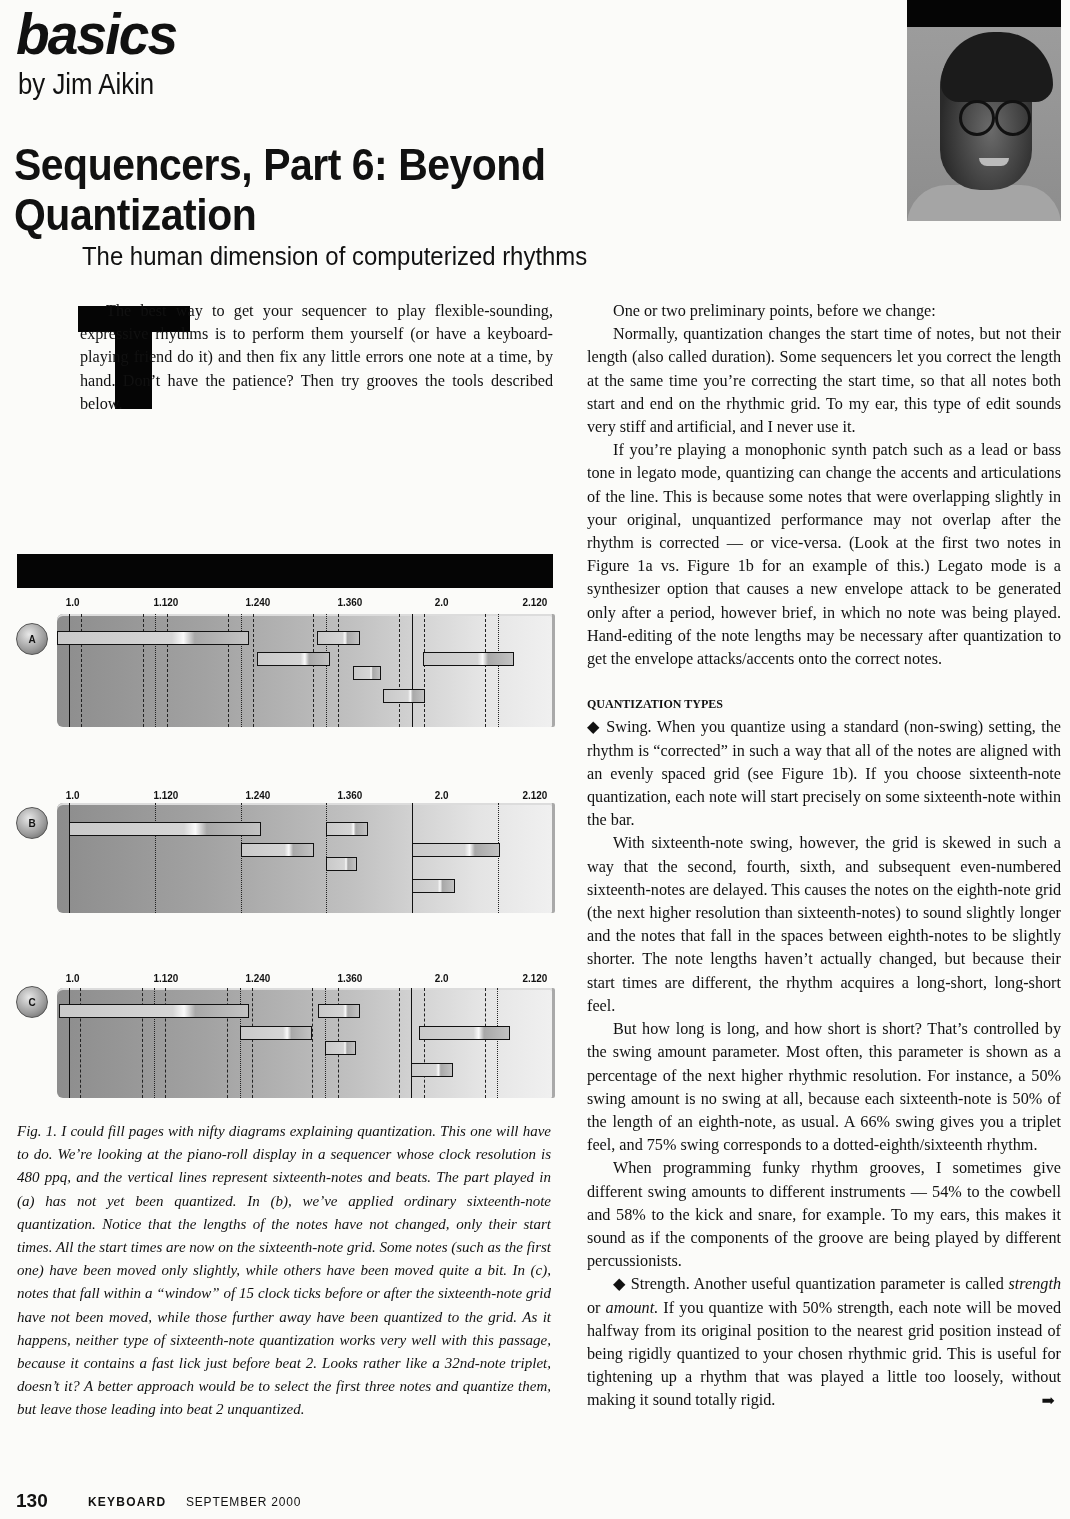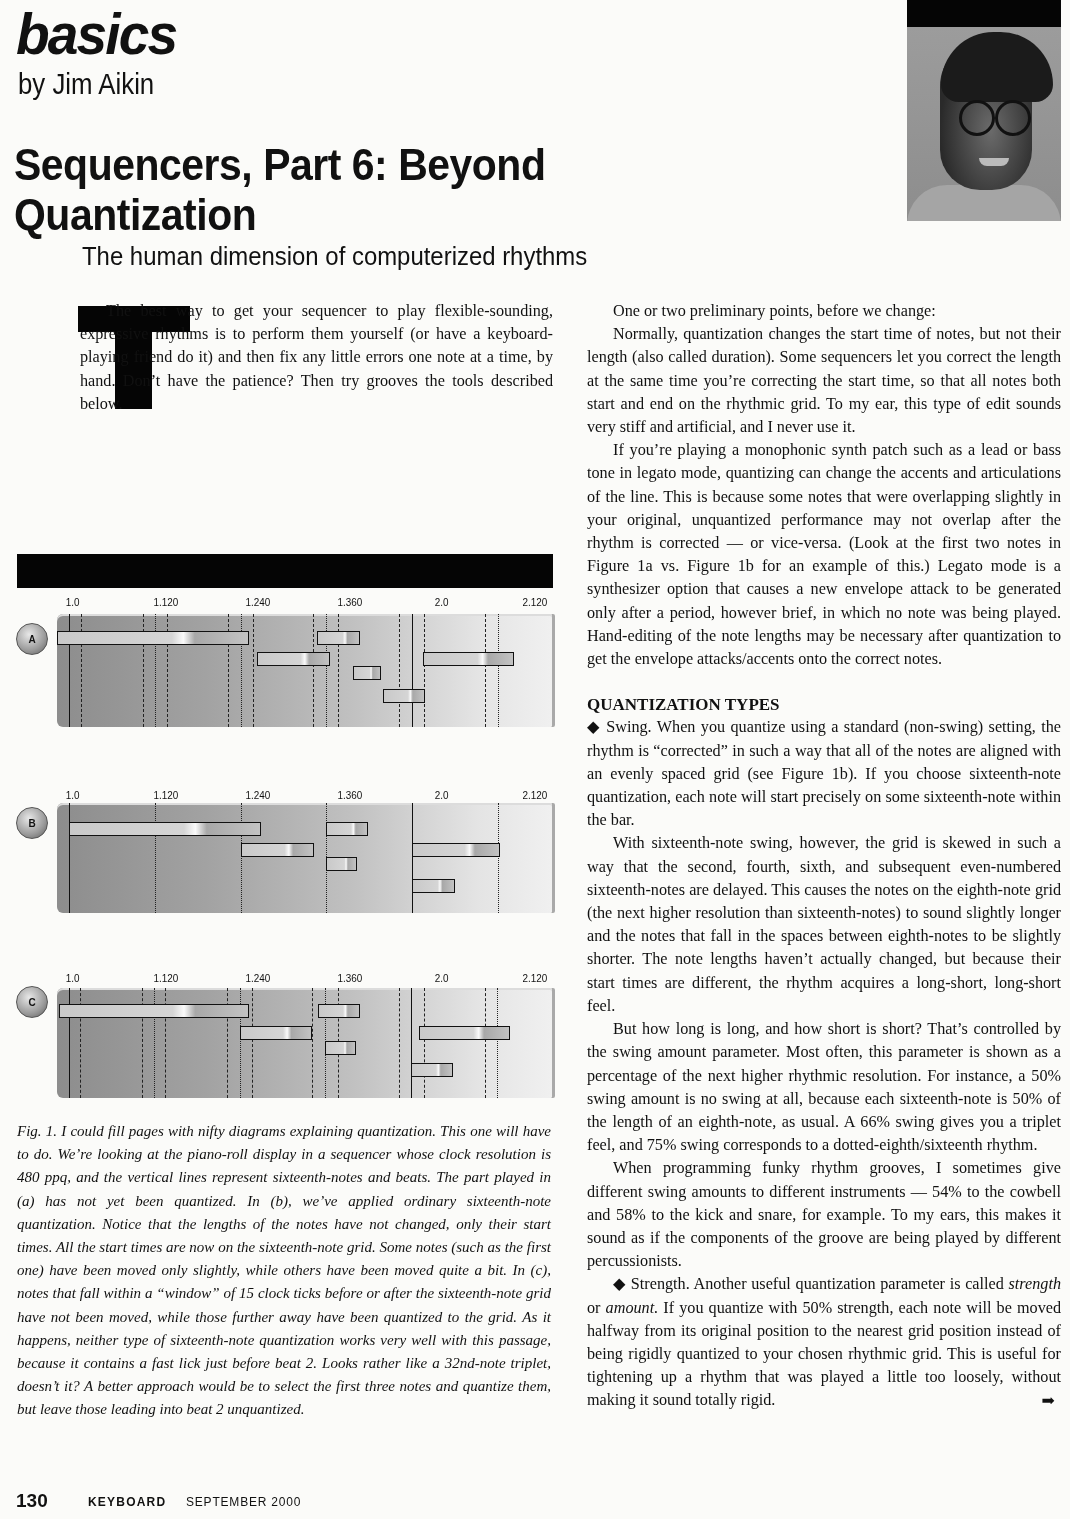--- a/index.html
+++ b/index.html
@@ -50,27 +50,27 @@
   .indent { text-indent: 26px; }
   .left-col { left: 80px; top: 300px; width: 473px; }
   .dropcap {
     position: absolute; left: 78px; top: 306px; width: 112px; height: 103px;
   }
   .dropcap .t-top { position: absolute; left: 0; top: 0; width: 112px; height: 26px; background: #050505; }
   .dropcap .t-stem { position: absolute; left: 37px; top: 0; width: 37px; height: 103px; background: #050505; }
   .left-col .first { margin-left: 124px; }
 
   .right-col { left: 587px; top: 300px; width: 474px; }
-  .subhead { font-weight: bold; font-size: 17px; margin-top: 22px !important; }
+  .subhead { font-weight: bold; font-size: 12px; margin-top: 22px !important; }
   .bullet-lead { font-weight: normal; }
 
   .figure-bar { left: 17px; top: 554px; width: 536px; height: 34px; background: #050505; }
   .panel { position: absolute; left: 0; width: 560px; height: 150px; }
   .ticks { position: absolute; top: 0; left: 0; height: 14px; width: 560px;
-    font-family: "Liberation Sans", sans-serif; font-weight: normal; font-size: 11px; }
+    font-family: "Liberation Sans", sans-serif; font-weight: bold; font-size: 11px; }
   .ticks span { position: absolute; top: 0; transform: translateX(-50%); transform: scaleX(0.9); }
   .roll {
     position: absolute; left: 57px; top: 18px; width: 495px; height: 113px;
     background: linear-gradient(90deg, #8d8d8d 0%, #a2a2a2 30%, #c1c1c1 60%, #e4e4e4 85%, #f0f0f0 100%);
     border-radius: 6px 2px 2px 6px;
     box-shadow: inset 0 2px 0 #dcdcdc, 3px 0 0 #a9a9a9;
   }
   .vline { position: absolute; top: 0; bottom: 0; width: 0; }
   .vline.solid { border-left: 1.6px solid #111; }
   .vline.dash { border-left: 1.6px dashed #222; }

